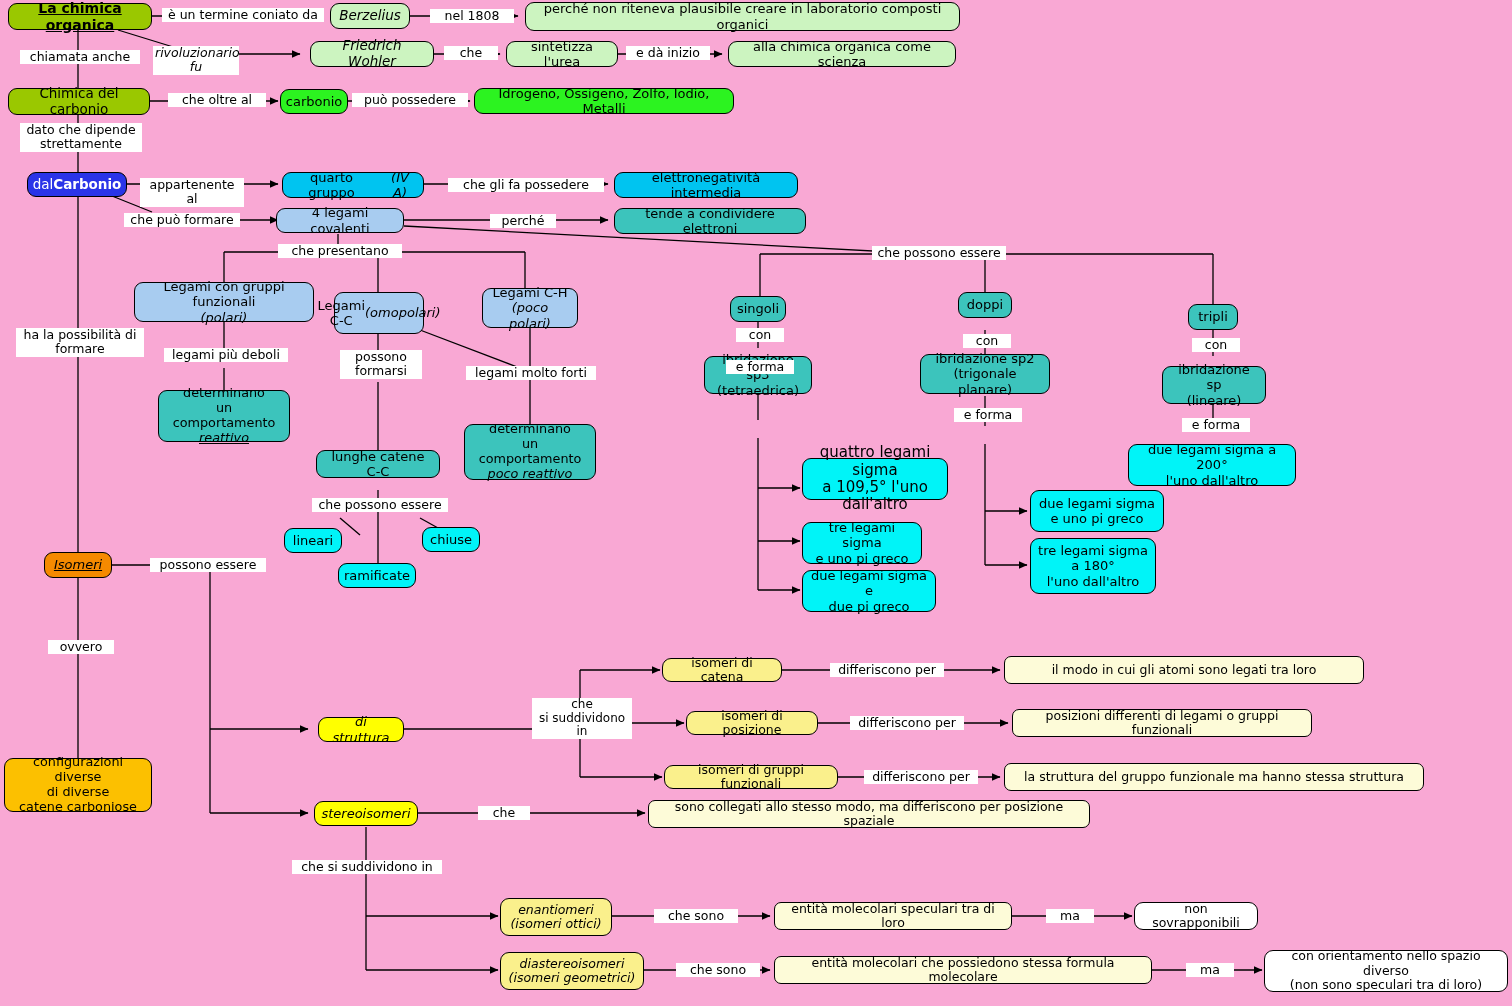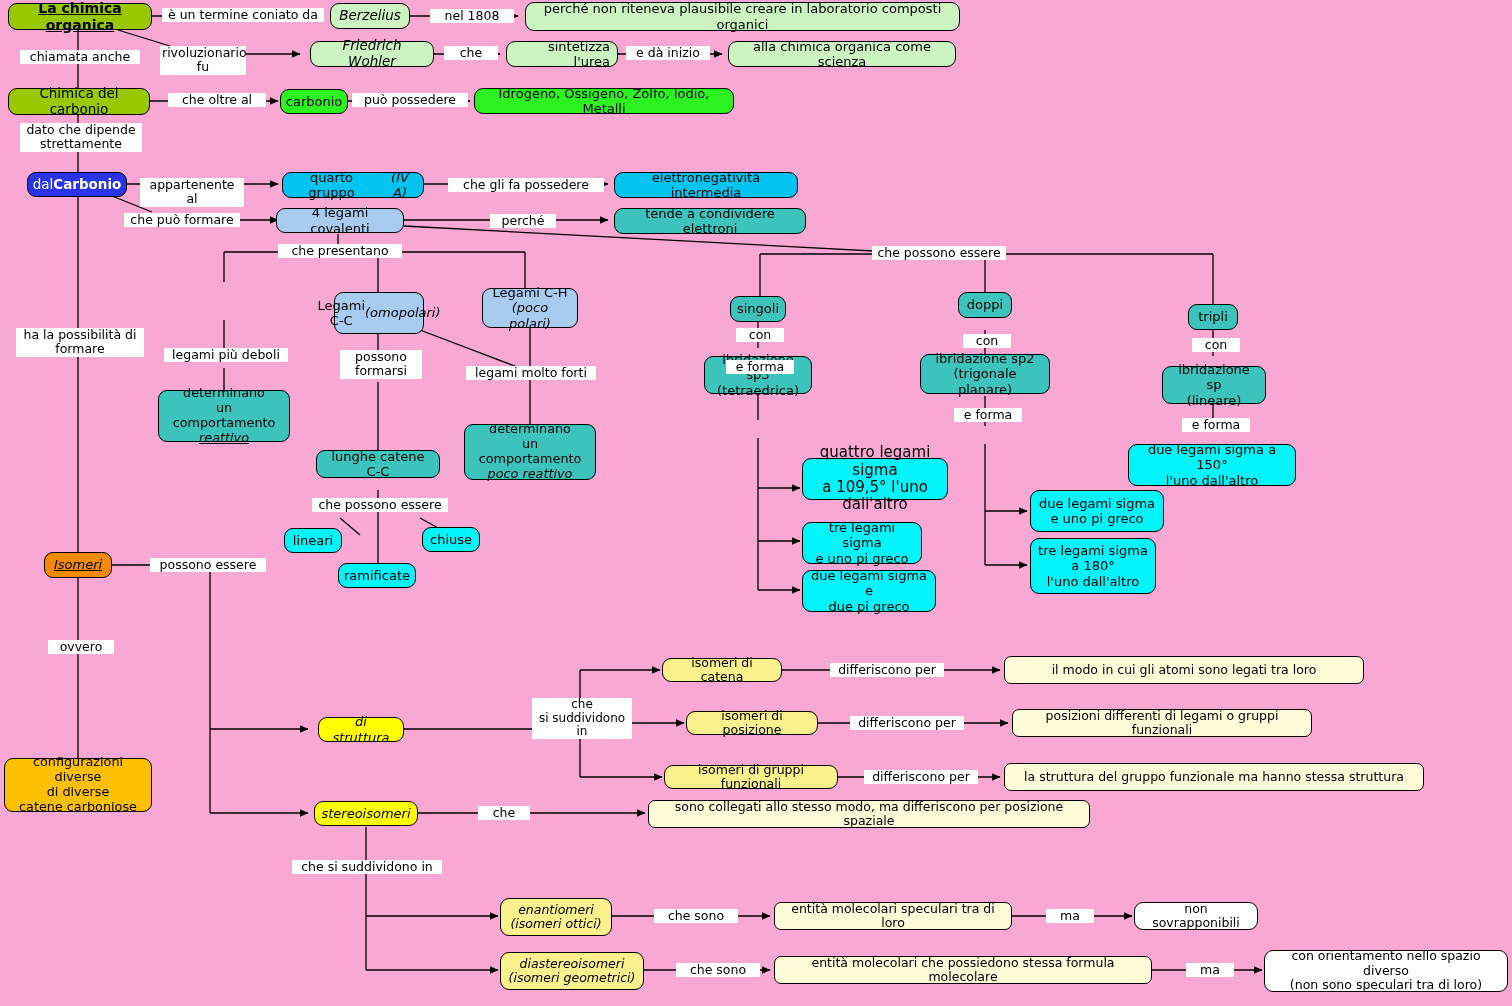--- a/index.html
+++ b/index.html
@@ -157,27 +157,27 @@
   <div class="node c-olive b-bold b-und" style="left:8px;top:3px;width:144px;height:27px;font-size:14px;">La chimica organica</div>
 
   <div class="lbl" style="left:162px;top:8px;width:158px;">è un termine coniato da</div>
 
   <div class="node c-lgreen b-ital" style="left:330px;top:3px;width:80px;height:26px;font-size:13.5px;">Berzelius</div>
 
   <div class="lbl" style="left:430px;top:9px;width:80px;">nel 1808</div>
 
   <div class="node c-lgreen" style="left:525px;top:2px;width:435px;height:29px;font-size:13px;">perché non riteneva plausibile creare in laboratorio composti organici</div>
 
-  <div class="lbl" style="left:160px;top:46px;width:82px;">rivoluzionario fu</div>
+  <div class="lbl" style="left:153px;top:46px;width:82px;font-style:italic;">rivoluzionario fu</div>
 
   <div class="node c-lgreen b-ital" style="left:310px;top:41px;width:124px;height:26px;font-size:13.5px;">Friedrich Wohler</div>
 
   <div class="lbl" style="left:444px;top:46px;width:50px;">che</div>
 
-  <div class="node c-lgreen" style="left:506px;top:41px;width:112px;height:26px;font-size:13px;text-align:right;">sintetizza l'urea</div>
+  <div class="node c-lgreen" style="left:506px;top:41px;width:112px;height:26px;font-size:13px;">sintetizza l'urea</div>
 
   <div class="lbl" style="left:626px;top:46px;width:80px;">e dà inizio</div>
 
   <div class="node c-lgreen" style="left:728px;top:41px;width:228px;height:26px;font-size:13px;">alla chimica organica come scienza</div>
 
   <div class="lbl" style="left:20px;top:50px;width:116px;">chiamata anche</div>
 
   <div class="node c-olive" style="left:8px;top:88px;width:142px;height:27px;font-size:13.5px;">Chimica del carbonio</div>
 
   <div class="lbl" style="left:168px;top:93px;width:94px;">che oltre al</div>
@@ -210,20 +210,24 @@
   <div class="node c-lblue" style="left:276px;top:208px;width:128px;height:25px;font-size:13px;">4 legami covalenti</div>
 
   <div class="lbl" style="left:490px;top:214px;width:62px;">perché</div>
 
   <div class="node c-teal" style="left:614px;top:208px;width:192px;height:26px;font-size:13px;">tende a condividere elettroni</div>
 
   <div class="lbl" style="left:278px;top:244px;width:120px;">che presentano</div>
 
   <div class="lbl" style="left:872px;top:246px;width:130px;">che possono essere</div>
 
+  <div class="node c-lblue" style="left:134px;top:282px;width:180px;height:40px;font-size:13px;flex-direction:column;">
+    <span>Legami con gruppi funzionali</span>
+    <span class="b-ital">(polari)</span>
+  </div>
 
   <div class="node c-lblue" style="left:334px;top:292px;width:90px;height:42px;font-size:13px;flex-direction:row;">
     <span>Legami C-C</span>
     <span class="b-ital">(omopolari)</span>
   </div>
 
   <div class="node c-lblue" style="left:482px;top:288px;width:96px;height:40px;font-size:13px;flex-direction:column;">
     <span>Legami C-H</span>
     <span class="b-ital">(poco polari)</span>
   </div>
@@ -290,21 +294,21 @@
   <div class="node c-cyan" style="left:802px;top:570px;width:134px;height:42px;font-size:13px;">due legami sigma e
 due pi greco</div>
 
   <div class="node c-cyan" style="left:1030px;top:490px;width:134px;height:42px;font-size:13px;">due legami sigma
 e uno pi greco</div>
 
   <div class="node c-cyan" style="left:1030px;top:538px;width:126px;height:56px;font-size:13px;">tre legami sigma
 a 180°
 l'uno dall'altro</div>
 
-  <div class="node c-cyan" style="left:1128px;top:444px;width:168px;height:42px;font-size:13px;">due legami sigma a 150°
+  <div class="node c-cyan" style="left:1128px;top:444px;width:168px;height:42px;font-size:13px;">due legami sigma a 200°
 l'uno dall'altro</div>
 
   <div class="lbl" style="left:16px;top:328px;width:124px;">ha la possibilità di
 formare</div>
 
   <div class="node c-orange b-ital b-und" style="left:44px;top:552px;width:68px;height:26px;font-size:13px;">Isomeri</div>
 
   <div class="lbl" style="left:150px;top:558px;width:112px;">possono essere</div>
 
   <div class="lbl" style="left:48px;top:640px;width:62px;">ovvero</div>

